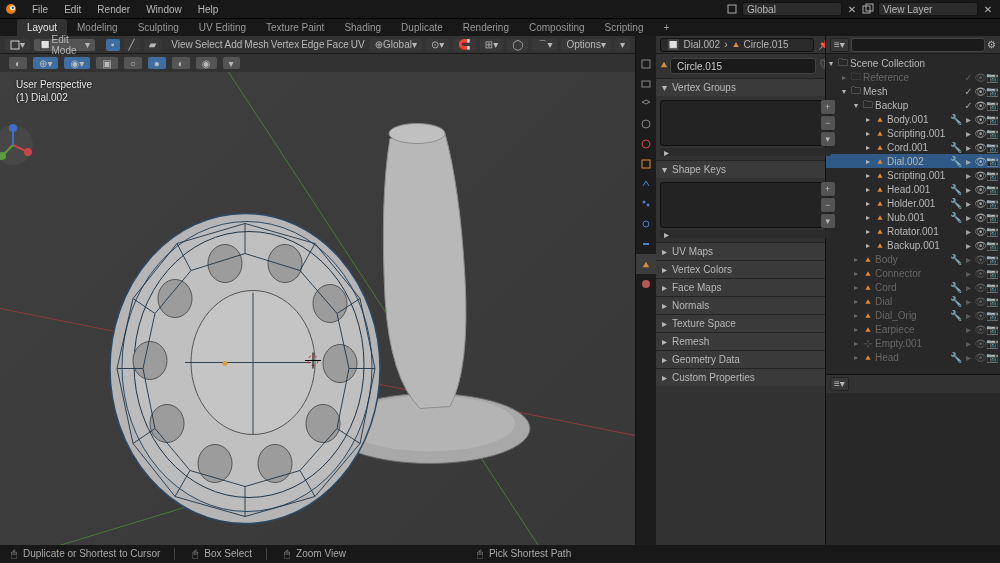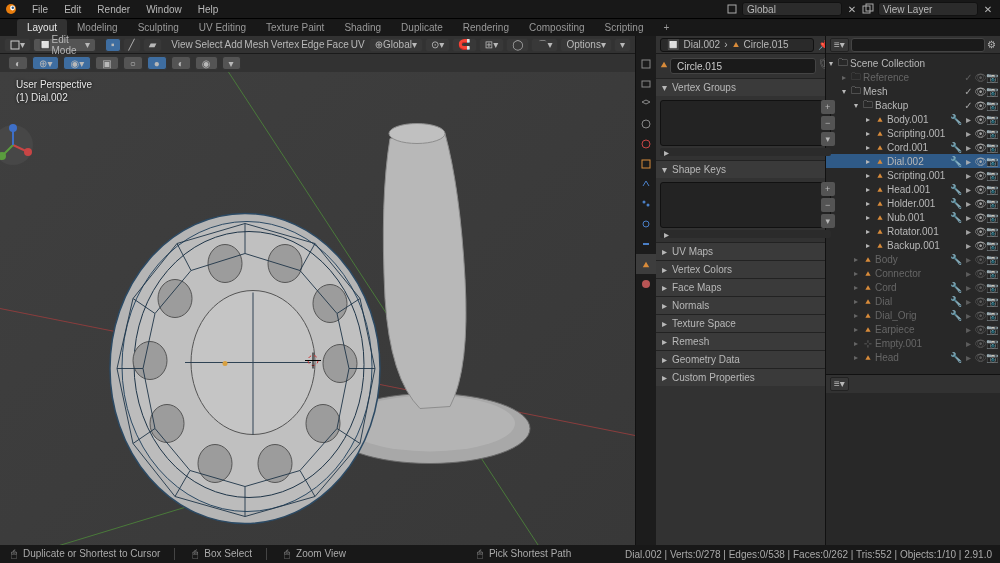--- a/index.html
+++ b/index.html
@@ -720,14 +720,13 @@
 
 <div class="statusbar">
   <span><span class="stat-icon">🖱</span><span>Duplicate or Shortest to Cursor</span></span>
   <span class="sep"></span>
   <span><span class="stat-icon">🖱</span><span>Box Select</span></span>
   <span class="sep"></span>
   <span><span class="stat-icon">🖱</span><span>Zoom View</span></span>
   <span style="width:100px"></span>
   <span><span class="stat-icon">🖱</span><span>Pick Shortest Path</span></span>
   <span class="spacer"></span>
-  <span>Dial.002 | Verts:0/278 | Edges:0/538 | Faces:0/262 | Tris:552 | Objects:1/10 | 2.91.0</span>
 </div>
 
 </body></html>

